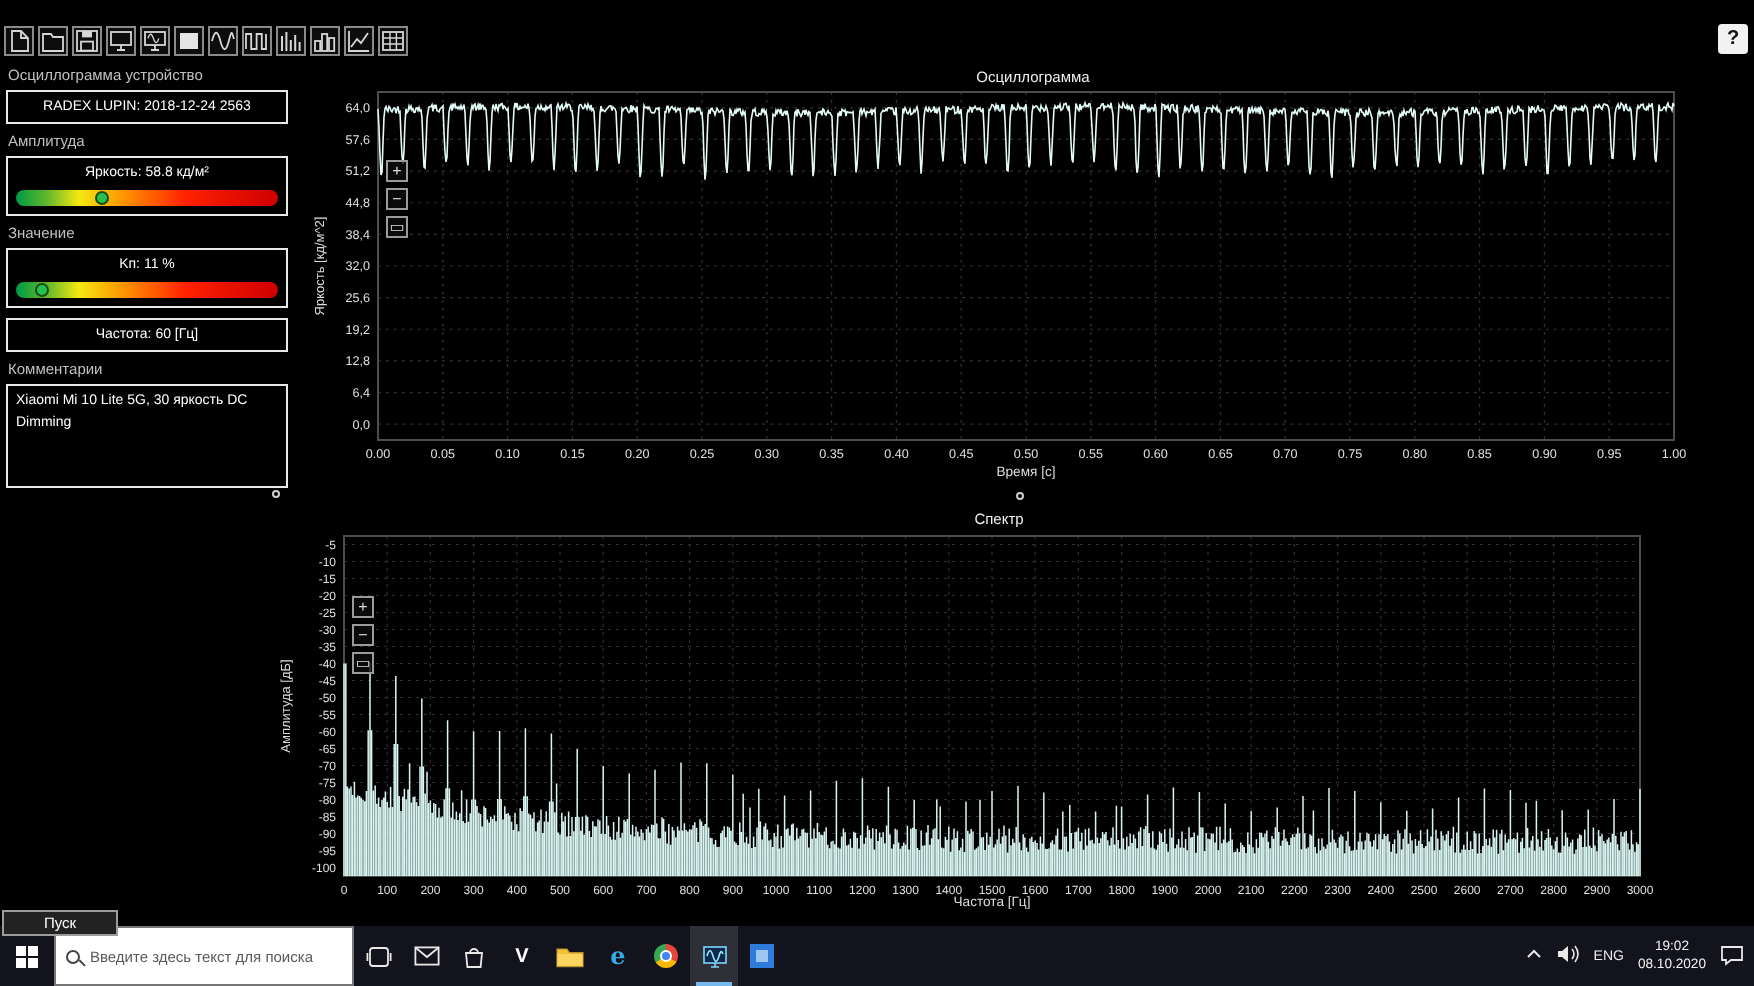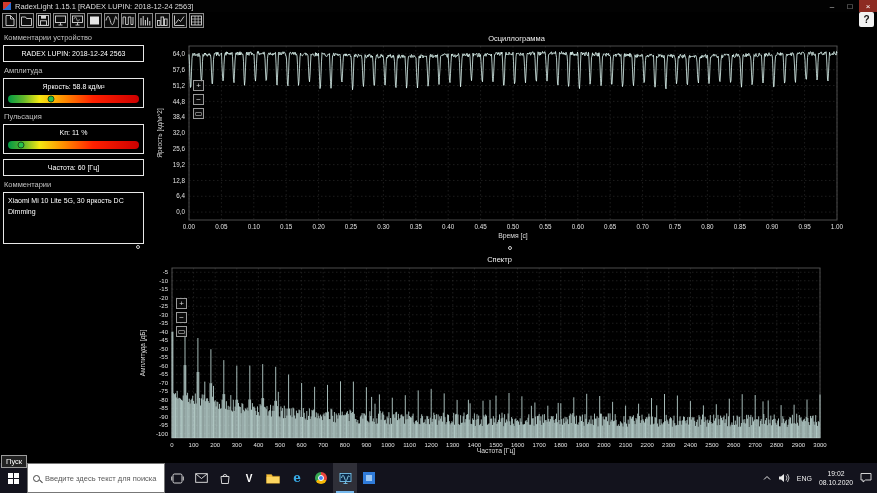--- a/index.html
+++ b/index.html
@@ -25,53 +25,44 @@
 .bar{height:8px;border-radius:4px;margin-top:5px;position:relative;
 background:linear-gradient(90deg,#009a44 0%,#63b82b 12%,#f5e812 24%,#ff9000 42%,#ff2000 65%,#cd0000 100%)}
 .marker{position:absolute;top:50%;width:7px;height:7px;border:1px solid #1b4d1b;border-radius:50%;background:#27c24c;transform:translate(-50%,-50%)}
 .freqbox{margin-top:5px;padding:4px 1px}
 .combox{height:52px;padding:3px 4px;font-size:7px;line-height:1.5;color:#fff}
 
 .chart{position:absolute;background:#000}
 .plotbtn{position:absolute;width:11px;height:11px;border:1px solid #9a9a9a;background:rgba(12,12,12,.8);color:#ddd;font-size:8px;line-height:9px;text-align:center}
 .grip{position:absolute;width:4px;height:4px;border:1px solid #cfcfcf;border-radius:50%;background:#000}
 
-.tooltip{position:absolute;left:1px;top:455px;background:#222;border:1px solid #9c9c9c;color:#fff;font-size:7.5px;padding:1px 4px;z-index:5}
+.tooltip{position:absolute;left:1px;top:455px;background:#222;border:1px solid #9c9c9c;color:#fff;font-size:7.5px;padding:1px 20px;z-index:5}
 
 .taskbar{position:absolute;left:0;top:463px;width:877px;height:30px;background:#13131d;display:flex;align-items:center}
 .startbtn{width:27px;height:100%;display:flex;align-items:center;justify-content:center}
 .winlogo{display:grid;grid-template-columns:5px 5px;grid-template-rows:5px 5px;gap:1px}
 .winlogo span{background:#fdfdfd}
-.search{width:138px;height:27px;background:#fff;border:1px solid #777;display:flex;align-items:center;padding:14px 5px;gap:5px}
+.search{width:150px;height:27px;background:#fff;border:1px solid #777;display:flex;align-items:center;padding:14px 5px;gap:5px}
 .mag{width:7px;height:7px;border:1.3px solid #444;border-radius:50%;position:relative;flex:none}
 .mag::after{content:"";position:absolute;width:4px;height:1.3px;background:#444;transform:rotate(45deg);right:-3.5px;bottom:-1.5px}
 .search .ph{font-size:7.5px;color:#5a5a5a;white-space:nowrap;overflow:hidden}
 #taskicons{display:flex;height:100%}
 .tslot{width:24px;height:100%;display:flex;align-items:center;justify-content:center;position:relative}
 .tslot.active{background:rgba(255,255,255,.12)}
 .tslot.active::after{content:"";position:absolute;left:3px;right:3px;bottom:0;height:2px;background:#76b9ed}
 .chrome{width:12px;height:12px;border-radius:50%;background:conic-gradient(#e8453c 0 33%,#f6b806 33% 66%,#36a852 66% 100%);position:relative;display:inline-block}
 .chrome i{position:absolute;inset:3px;background:#4285f4;border-radius:50%;border:1px solid #fff}
 .tray{margin-left:auto;display:flex;align-items:center;height:100%;gap:7px;padding-right:5px;font-size:7px;color:#eee}
 .clock{text-align:center;font-size:6.8px;line-height:1.35;color:#f2f2f2}
 </style>
 </head>
 <body>
 
 <div id="app">
 
-  <div class="titlebar">
-    <span class="appicon"></span>
-    <span class="title">RadexLight 1.15.1 [RADEX LUPIN: 2018-12-24 2563]</span>
-    <span class="wbtns">
-      <span class="wbtn">–</span>
-      <span class="wbtn">□</span>
-      <span class="wbtn close">×</span>
-    </span>
-  </div>
 
   <div class="toolbar" id="toolbar">
       <div class="tbtn">
         <svg width="13" height="13">
           <path d="M3 1.5h4.5L11 5v6.5H3z" fill="none" stroke="#d6d6d6" stroke-width="0.9"></path>
           <path d="M7.5 1.5V5H11" fill="none" stroke="#d6d6d6" stroke-width="0.9"></path>
         </svg>
       </div>
       <div class="tbtn">
         <svg width="13" height="13">
@@ -134,34 +125,34 @@
       <div class="tbtn">
         <svg width="13" height="13">
           <rect x="1.5" y="2" width="10" height="9" fill="none" stroke="#d6d6d6" stroke-width="0.9"></rect>
           <path d="M1.5 5h10M1.5 8h10M5 2v9M8.2 2v9" stroke="#d6d6d6" stroke-width="0.7"></path>
         </svg>
       </div>
     </div>
   <div class="helpbtn">?</div>
 
   <div class="sidebar">
-    <div class="sec-label">Комментарии устройство</div>
+    <div class="sec-label">Осциллограмма устройство</div>
     <div class="sbox devbox">
       <div class="cline">RADEX LUPIN: 2018-12-24 2563</div>
     </div>
 
     <div class="sec-label">Амплитуда</div>
     <div class="sbox">
       <div class="cline">Яркость: 58.8 кд/м²</div>
       <div class="bar">
         <span class="marker" style="left: 33%;"></span>
       </div>
     </div>
 
-    <div class="sec-label">Пульсация</div>
+    <div class="sec-label">Значение</div>
     <div class="sbox">
       <div class="cline">Kп: 11 %</div>
       <div class="bar">
         <span class="marker" style="left: 10%;"></span>
       </div>
     </div>
     <div class="sbox freqbox">
       <div class="cline">Частота: 60 [Гц]</div>
     </div>
 

